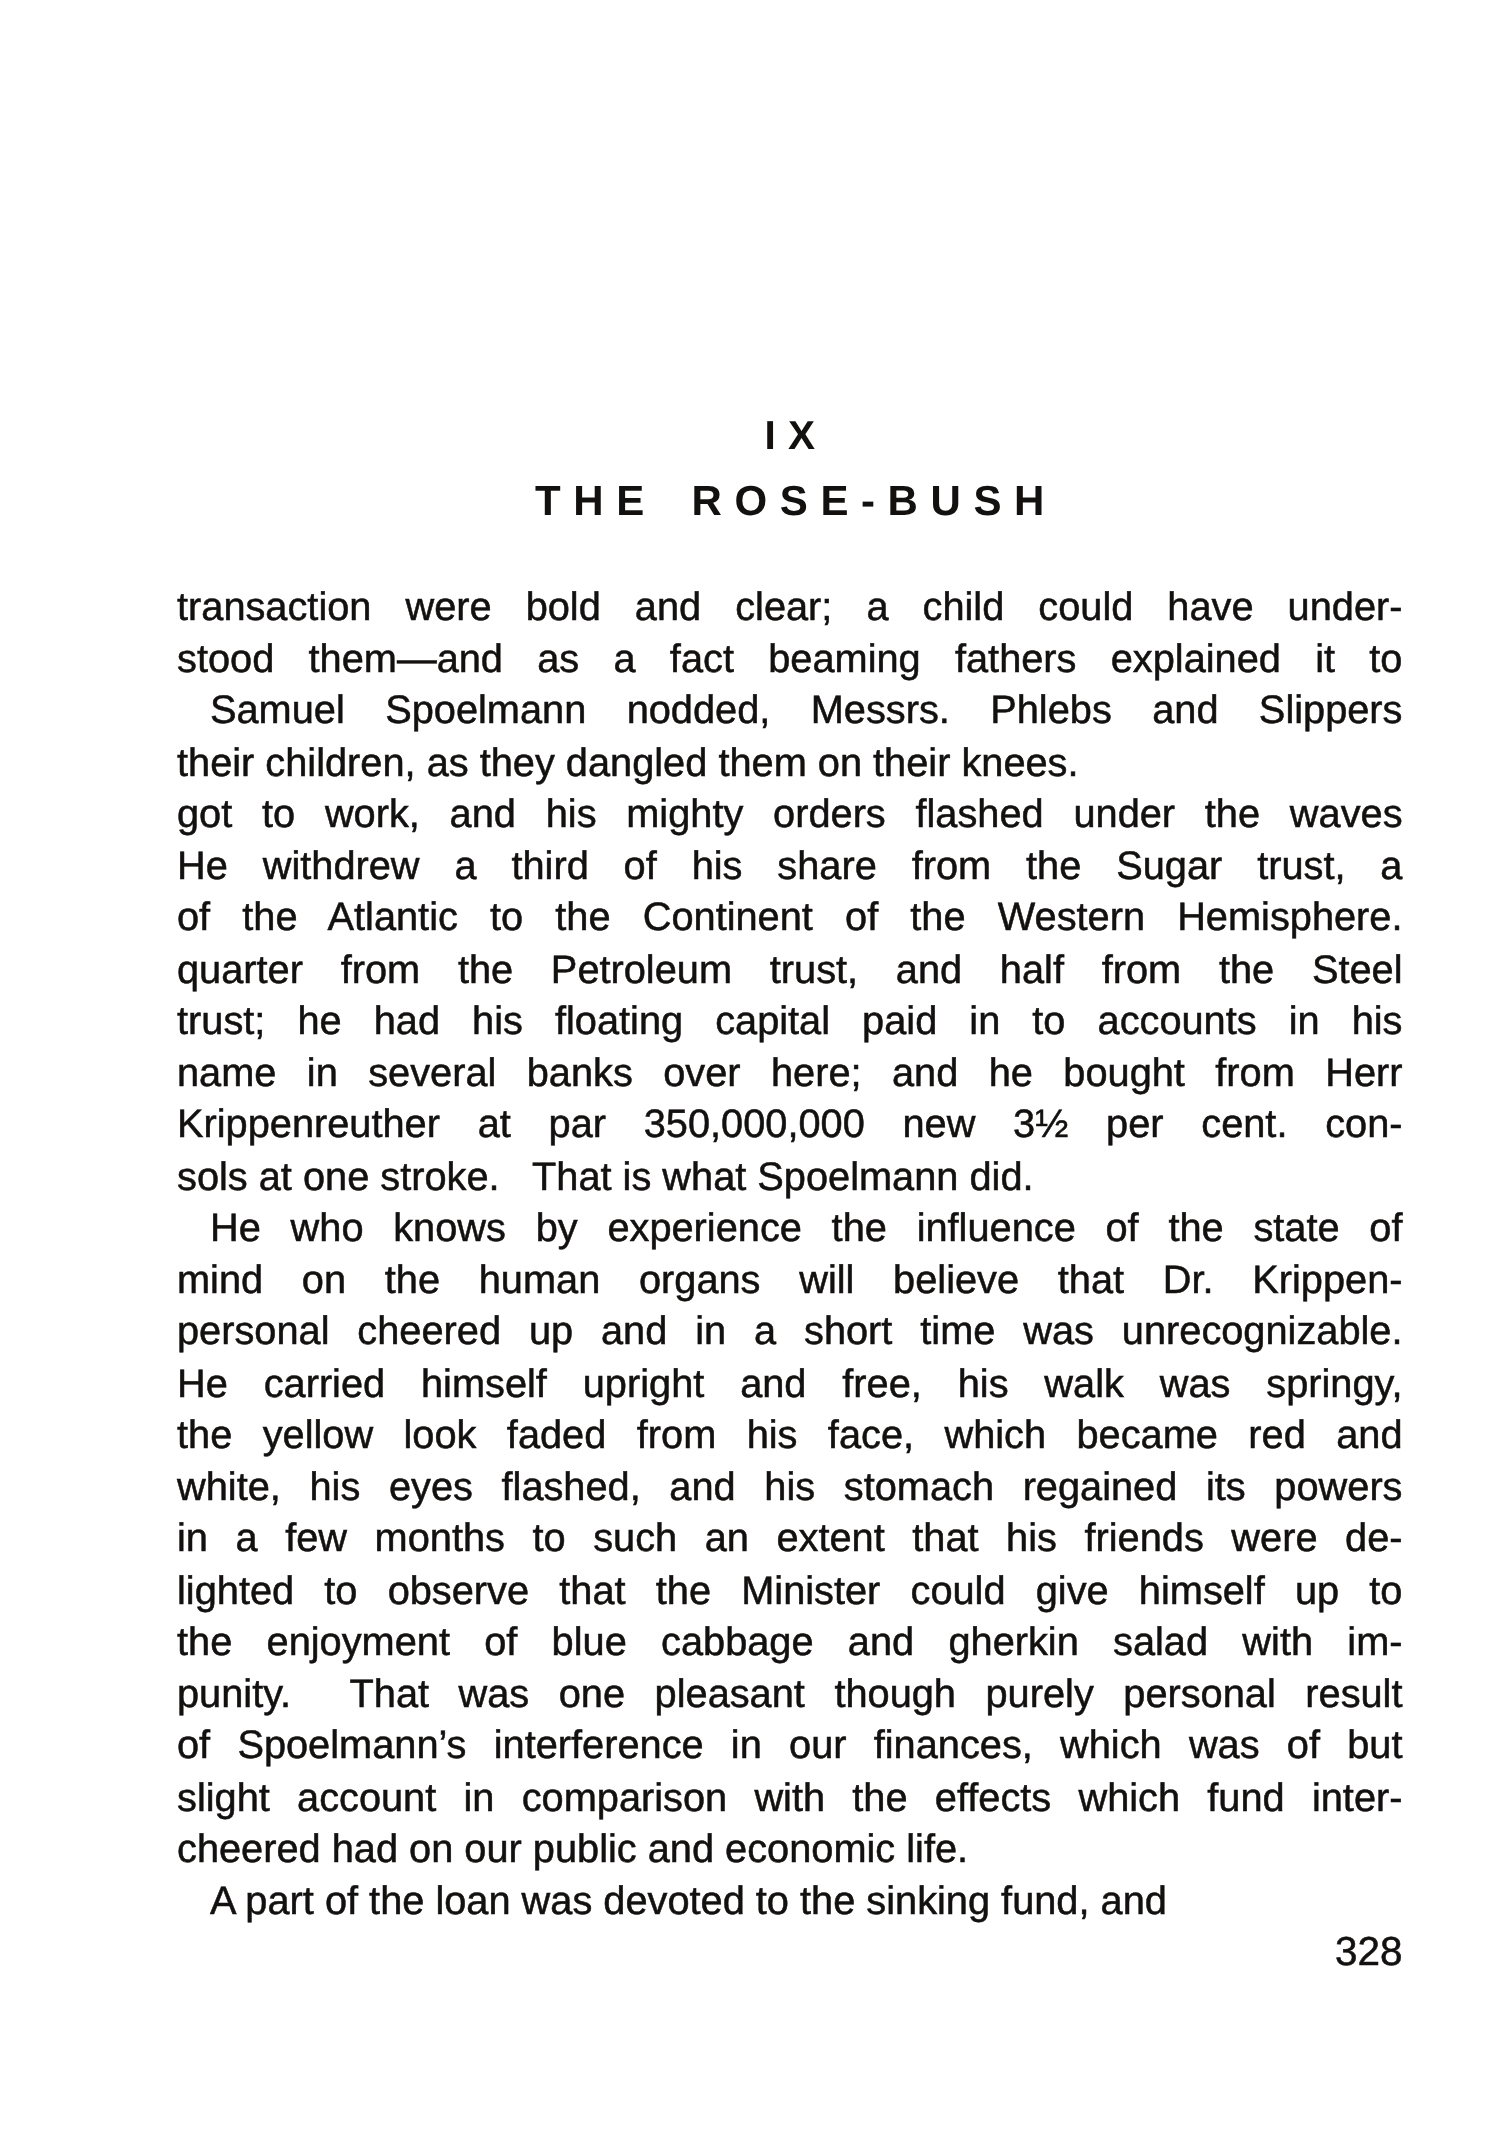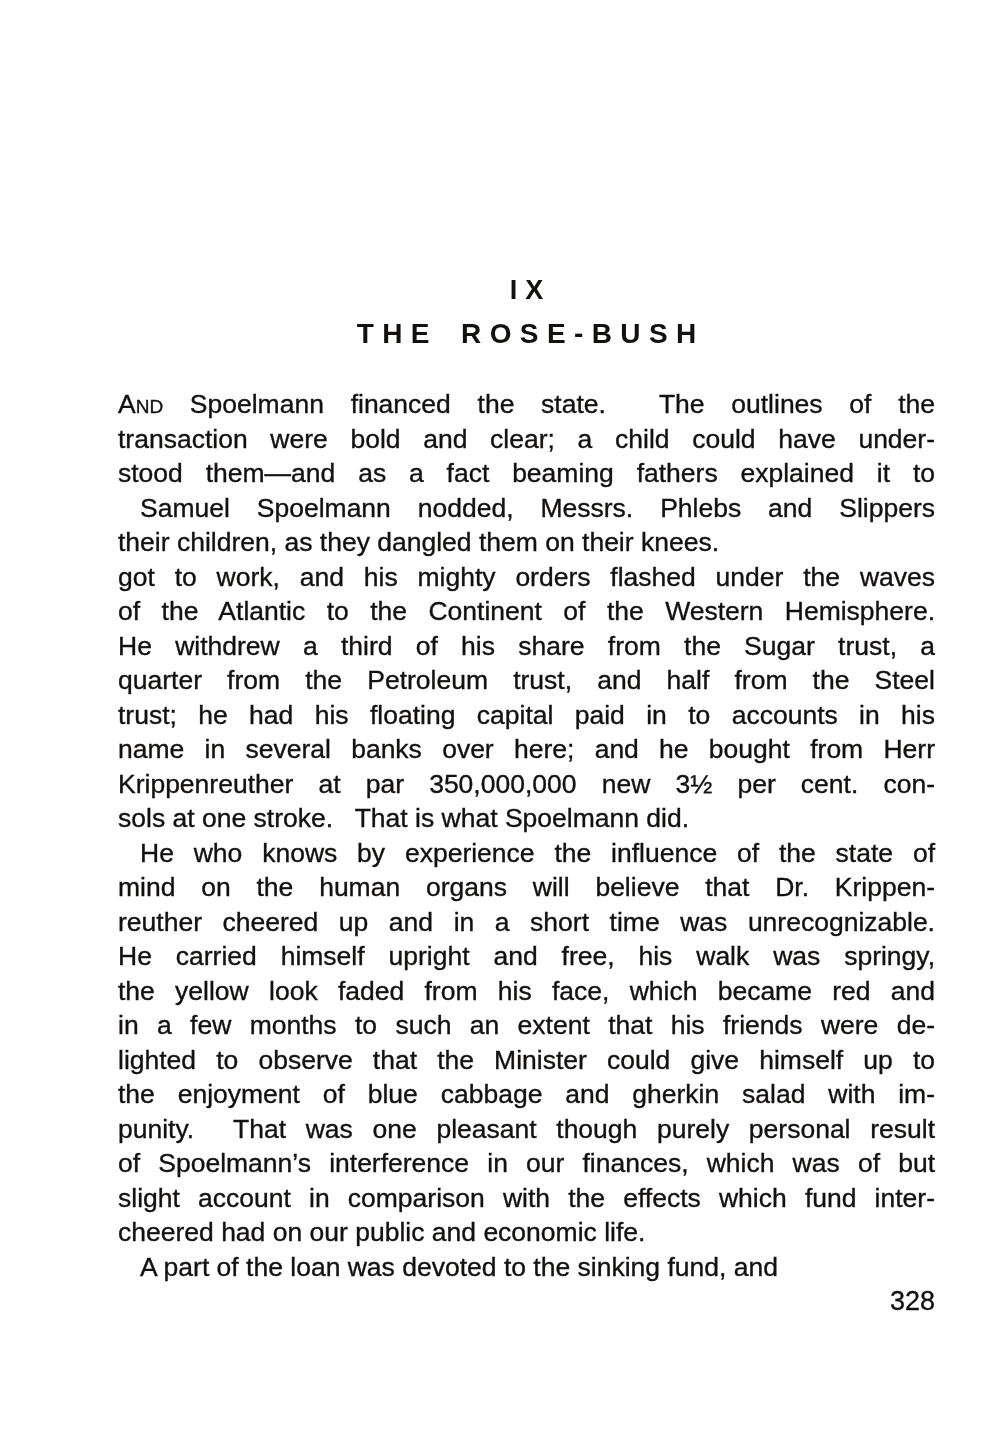--- a/index.html
+++ b/index.html
@@ -67,38 +67,38 @@
   }
 </style>
 </head>
 <body>
 
 <div class="page" style="background: rgb(255, 255, 255); color: rgb(19, 17, 16);">
   <div class="content">
     <div class="chapter-number">IX</div>
     <div class="chapter-title">THE ROSE-BUSH</div>
     <div class="body-text" id="body-text">
-        <div class="line"><span class="smallcaps">And</span> Spoelmann financed the state.  The outlines of the</div>
         <div class="line">transaction were bold and clear; a child could have under-</div>
         <div class="line">stood them—and as a fact beaming fathers explained it to</div>
         <div class="line indent">Samuel Spoelmann nodded, Messrs. Phlebs and Slippers</div>
         <div class="line para-last">their children, as they dangled them on their knees.</div>
         <div class="line">got to work, and his mighty orders flashed under the waves</div>
+        <div class="line">He withdrew a third of his share from the Sugar trust, a</div>
         <div class="line">of the Atlantic to the Continent of the Western Hemisphere.</div>
-        <div class="line">He withdrew a third of his share from the Sugar trust, a</div>
         <div class="line">quarter from the Petroleum trust, and half from the Steel</div>
         <div class="line">trust; he had his floating capital paid in to accounts in his</div>
         <div class="line">name in several banks over here; and he bought from Herr</div>
         <div class="line">Krippenreuther at par 350,000,000 new 3½ per cent. con-</div>
         <div class="line para-last">sols at one stroke.   That is what Spoelmann did.</div>
         <div class="line indent">He who knows by experience the influence of the state of</div>
         <div class="line">mind on the human organs will believe that Dr. Krippen-</div>
-        <div class="line">reuther cheered up and in a short time was unrecognizable.</div>
+        <div class="line">personal cheered up and in a short time was unrecognizable.</div>
         <div class="line">He carried himself upright and free, his walk was springy,</div>
         <div class="line">the yellow look faded from his face, which became red and</div>
+        <div class="line">white, his eyes flashed, and his stomach regained its powers</div>
         <div class="line">in a few months to such an extent that his friends were de-</div>
         <div class="line">lighted to observe that the Minister could give himself up to</div>
         <div class="line">the enjoyment of blue cabbage and gherkin salad with im-</div>
         <div class="line">punity.  That was one pleasant though purely personal result</div>
         <div class="line">of Spoelmann’s interference in our finances, which was of but</div>
         <div class="line">slight account in comparison with the effects which fund inter-</div>
         <div class="line para-last">cheered had on our public and economic life.</div>
         <div class="line para-last indent">A part of the loan was devoted to the sinking fund, and</div>
       </div>
     <div class="page-number">328</div>

